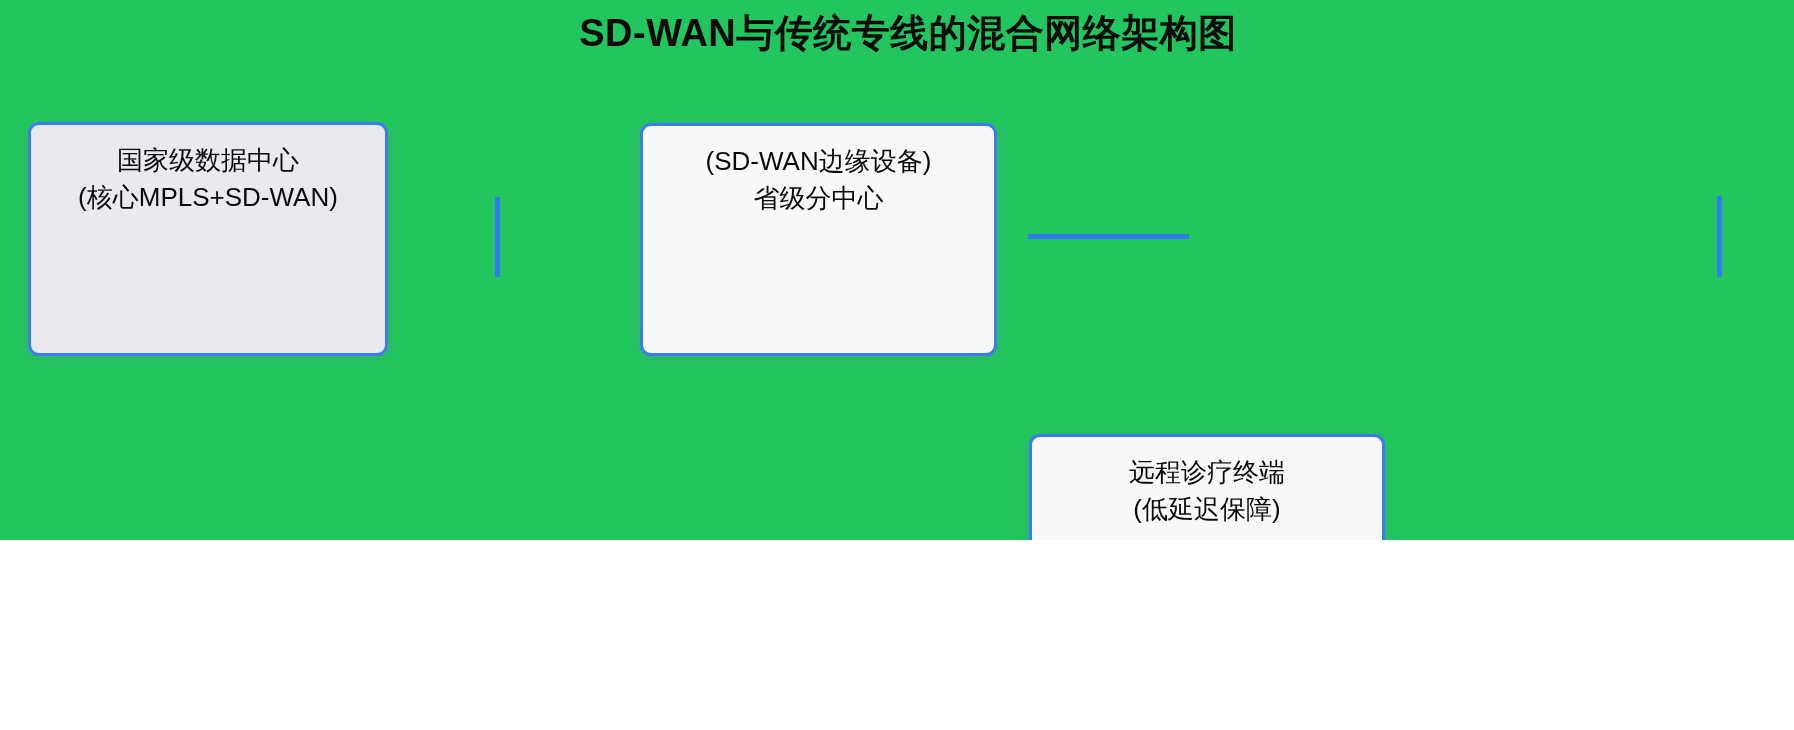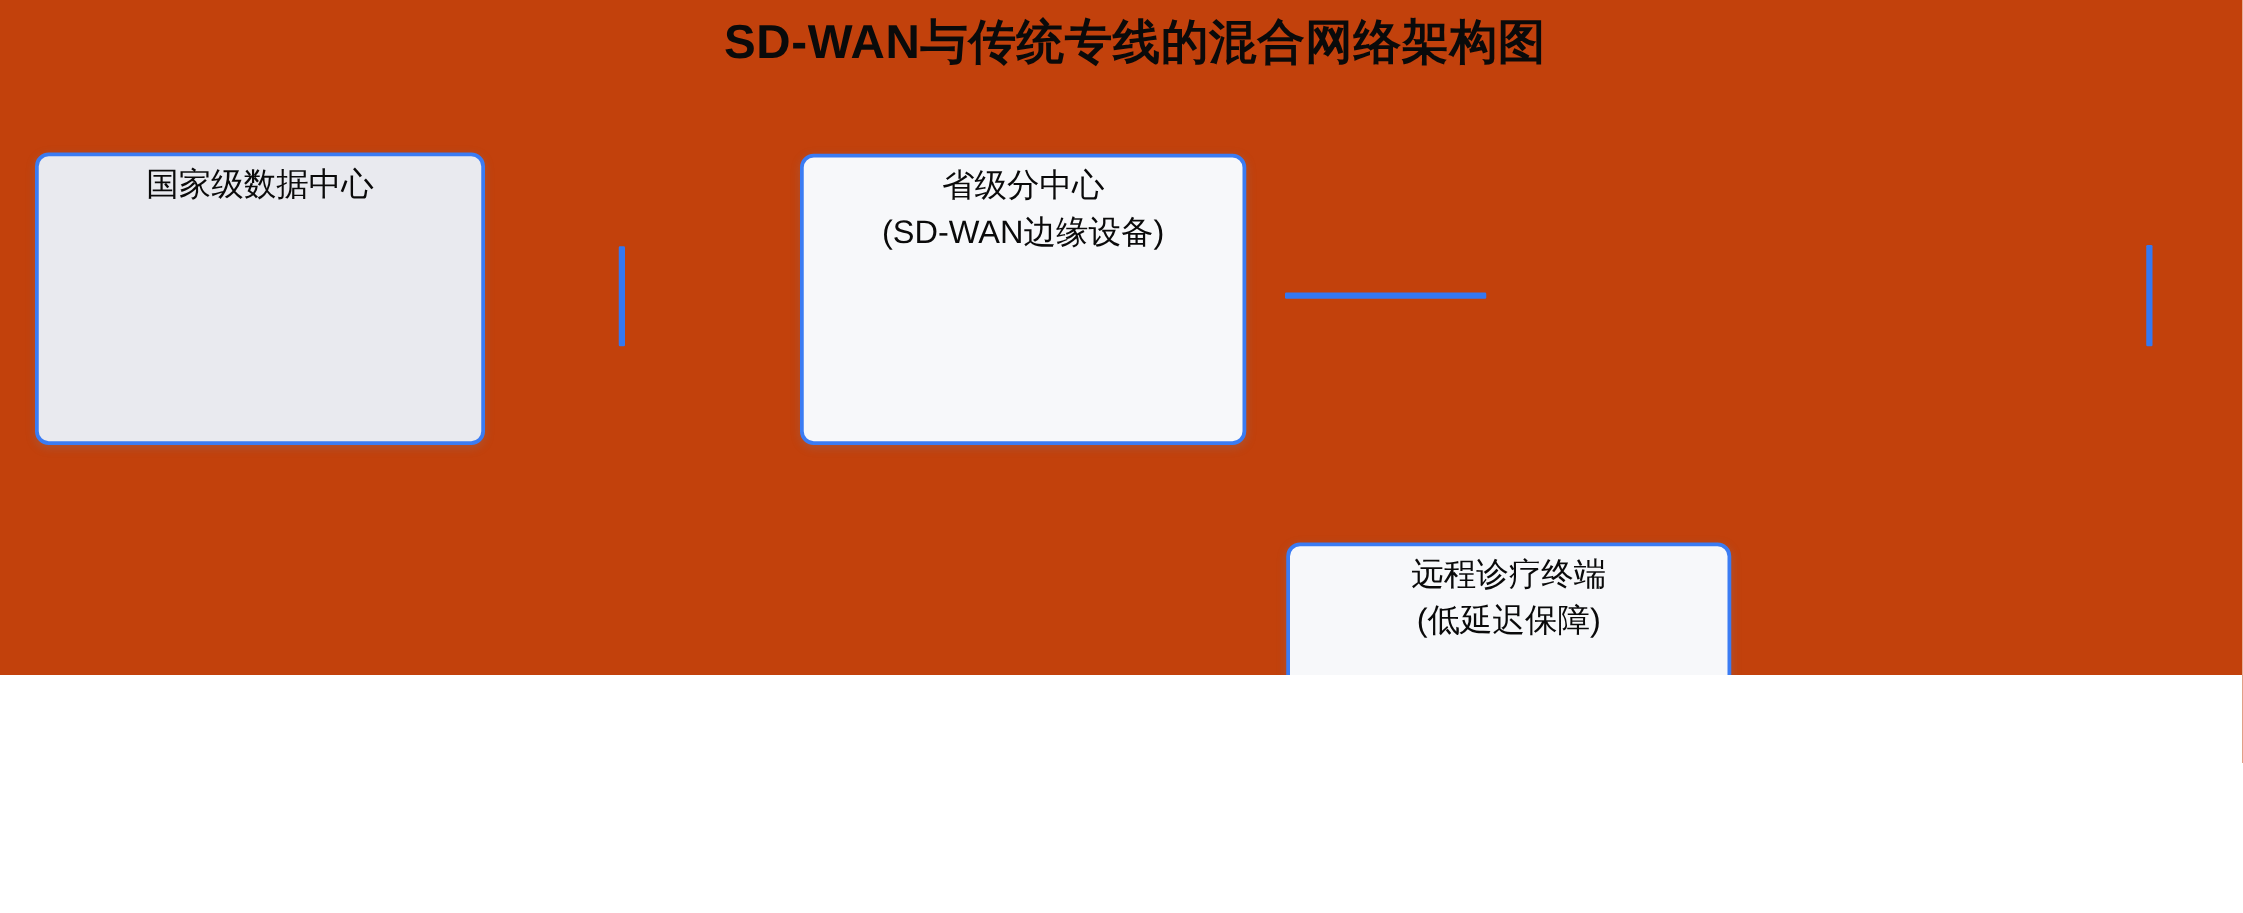--- a/index.html
+++ b/index.html
@@ -5,21 +5,21 @@
   html, body {
     margin: 0;
     padding: 0;
     background: #ffffff;
     font-family: "Liberation Sans", "DejaVu Sans", sans-serif;
   }
   .canvas {
     position: relative;
     width: 1794px;
     height: 540px;
-    background: #c2410c;
+    background: #22c55e;
     overflow: hidden;
   }
   .diagram-title {
     position: absolute;
     top: 8px;
     left: 908px;
     transform: translateX(-50%);
     font-size: 38px;
     font-weight: bold;
     color: #0a0a0a;
@@ -27,21 +27,21 @@
     letter-spacing: 0.5px;
   }
   .node {
     position: absolute;
     box-sizing: border-box;
     border: 3px solid #3b7cf3;
     border-radius: 11px;
     background: #f7f8fa;
     box-shadow: 0 2px 8px rgba(120, 130, 150, 0.28);
     text-align: center;
-    padding-top: 4px;
+    padding-top: 17px;
   }
   .node--gray { background: #e9eaef; }
   .node .node-line {
     display: block;
     font-size: 26px;
     line-height: 37px;
     color: #0a0a0a;
     white-space: nowrap;
   }
   #node-national     { left: 28px;   top: 122px; width: 360px; height: 234px; }
@@ -62,25 +62,26 @@
 </style>
 </head>
 <body>
 
 <div class="canvas">
 
   <div class="diagram-title">SD-WAN与传统专线的混合网络架构图</div>
 
   <div class="node node--gray" id="node-national">
     <span class="node-line">国家级数据中心</span>
+    <span class="node-line">(核心MPLS+SD-WAN)</span>
   </div>
 
   <div class="node" id="node-provincial">
+    <span class="node-line">(SD-WAN边缘设备)</span>
     <span class="node-line">省级分中心</span>
-    <span class="node-line">(SD-WAN边缘设备)</span>
   </div>
 
 
 
   <div class="node" id="node-terminal">
     <span class="node-line">远程诊疗终端</span>
     <span class="node-line">(低延迟保障)</span>
   </div>
 
   <div class="edge" id="edge-v1"></div>

